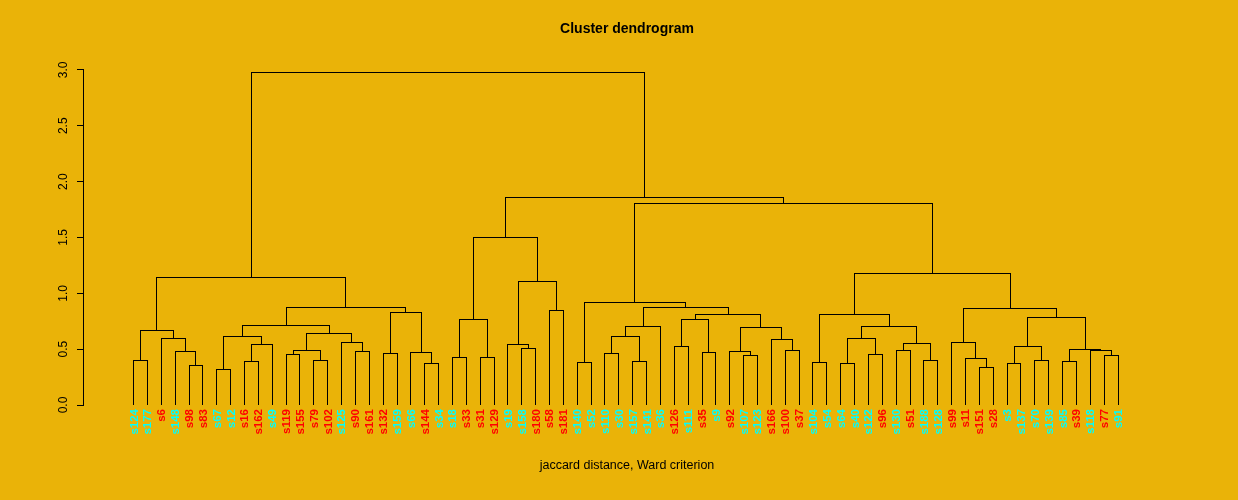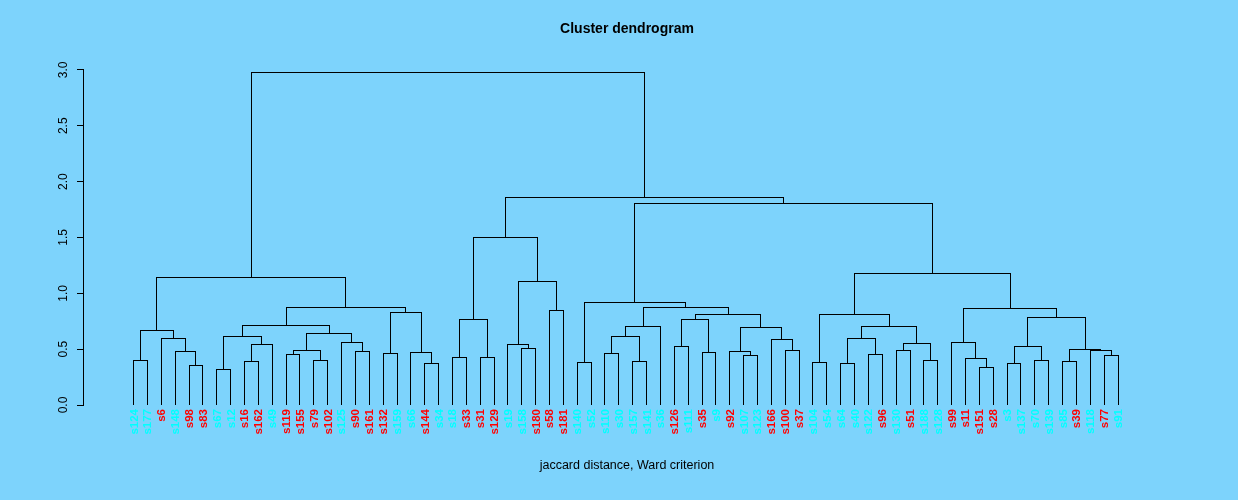--- a/index.html
+++ b/index.html
@@ -1,16 +1,16 @@
 <!DOCTYPE html>
 <html><head>
 <meta charset="utf-8">
 <style>
   html,body{margin:0;padding:0;background:#ffffff;}
-  .figure{position:relative;width:1238px;height:500px;background:#7dd3fc;overflow:hidden;
+  .figure{position:relative;width:1238px;height:500px;background:#eab308;overflow:hidden;
           font-family:"Liberation Sans", sans-serif;}
   svg text{font-family:"Liberation Sans", sans-serif;}
   .title{font-size:14px;font-weight:bold;fill:#000000;}
   .xlab{font-size:12.5px;fill:#000000;}
   .ytick-label{font-size:12px;fill:#000000;}
   .leaf-label{font-size:11.5px;font-weight:bold;}
 </style>
 </head>
 <body>
 

